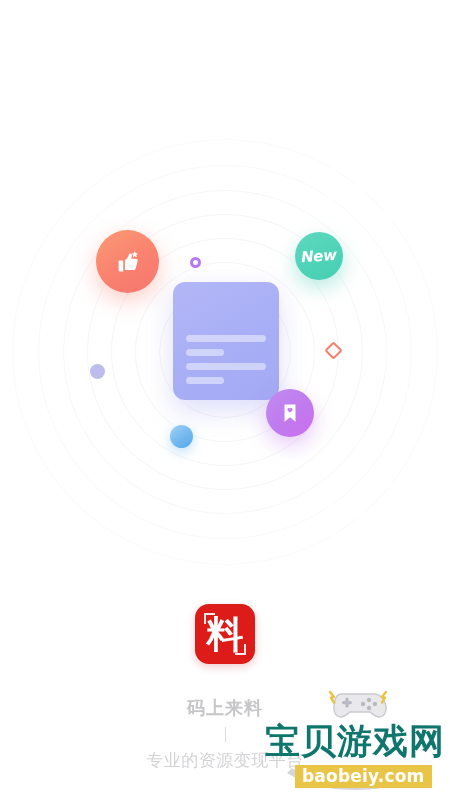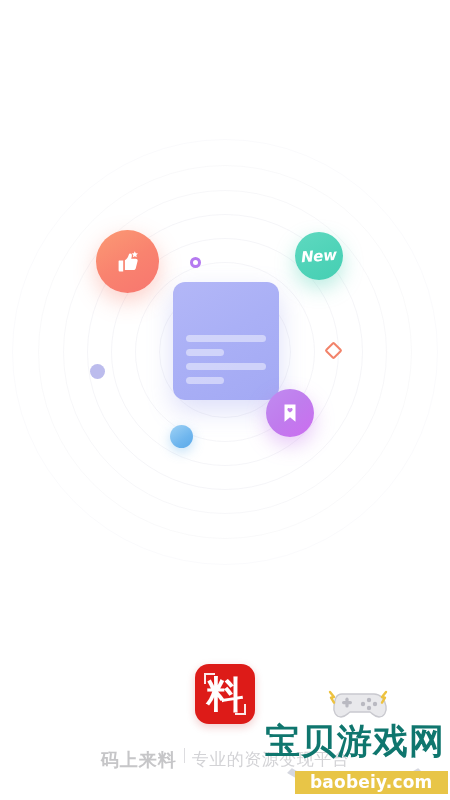--- a/index.html
+++ b/index.html
@@ -201,25 +201,26 @@
     width: 9px;
     height: 9px;
     border-color: rgba(255,255,255,0.9);
     border-style: solid;
     border-width: 0;
   }
   .corner.tl { left: 9px;  top: 9px;     border-left-width: 2px;  border-top-width: 2px; }
   .corner.br { right: 9px; bottom: 9px;  border-right-width: 2px; border-bottom-width: 2px; }
 
   .tagline {
-    margin-top: 24px;
-    display: flex;
-    align-items: flex-start;
+    margin-top: 32px;
+    display: flex;
+    align-items: center;
     gap: 7px;
     white-space: nowrap;
+    flex-direction: column;
   }
   .tagline-main {
     font-size: 18px;
     font-weight: 700;
     color: #c6c6c8;
     letter-spacing: 1px;
     font-family: "DejaVu Sans", sans-serif;
   }
   .tagline-sep {
     width: 1px;
@@ -271,26 +272,26 @@
     font-size: 35px;
     font-weight: 700;
     color: #0f766e;
     letter-spacing: 1px;
     font-family: Liberation Serif, serif;
     line-height: 1;
   }
   .wm-domain {
     position: absolute;
     left: 33px;
-    top: 89px;
+    top: 83px;
     background: #e8c547;
     color: #ffffff;
     font-size: 17px;
     font-weight: 700;
-    padding: 1px 15px 2px;
+    padding: 1px 7px 2px;
     letter-spacing: 0.2px;
     font-family: "DejaVu Sans", sans-serif;
   }
 </style>
 </head>
 <body>
 
 <div class="screen">
 
   <div class="illustration">

